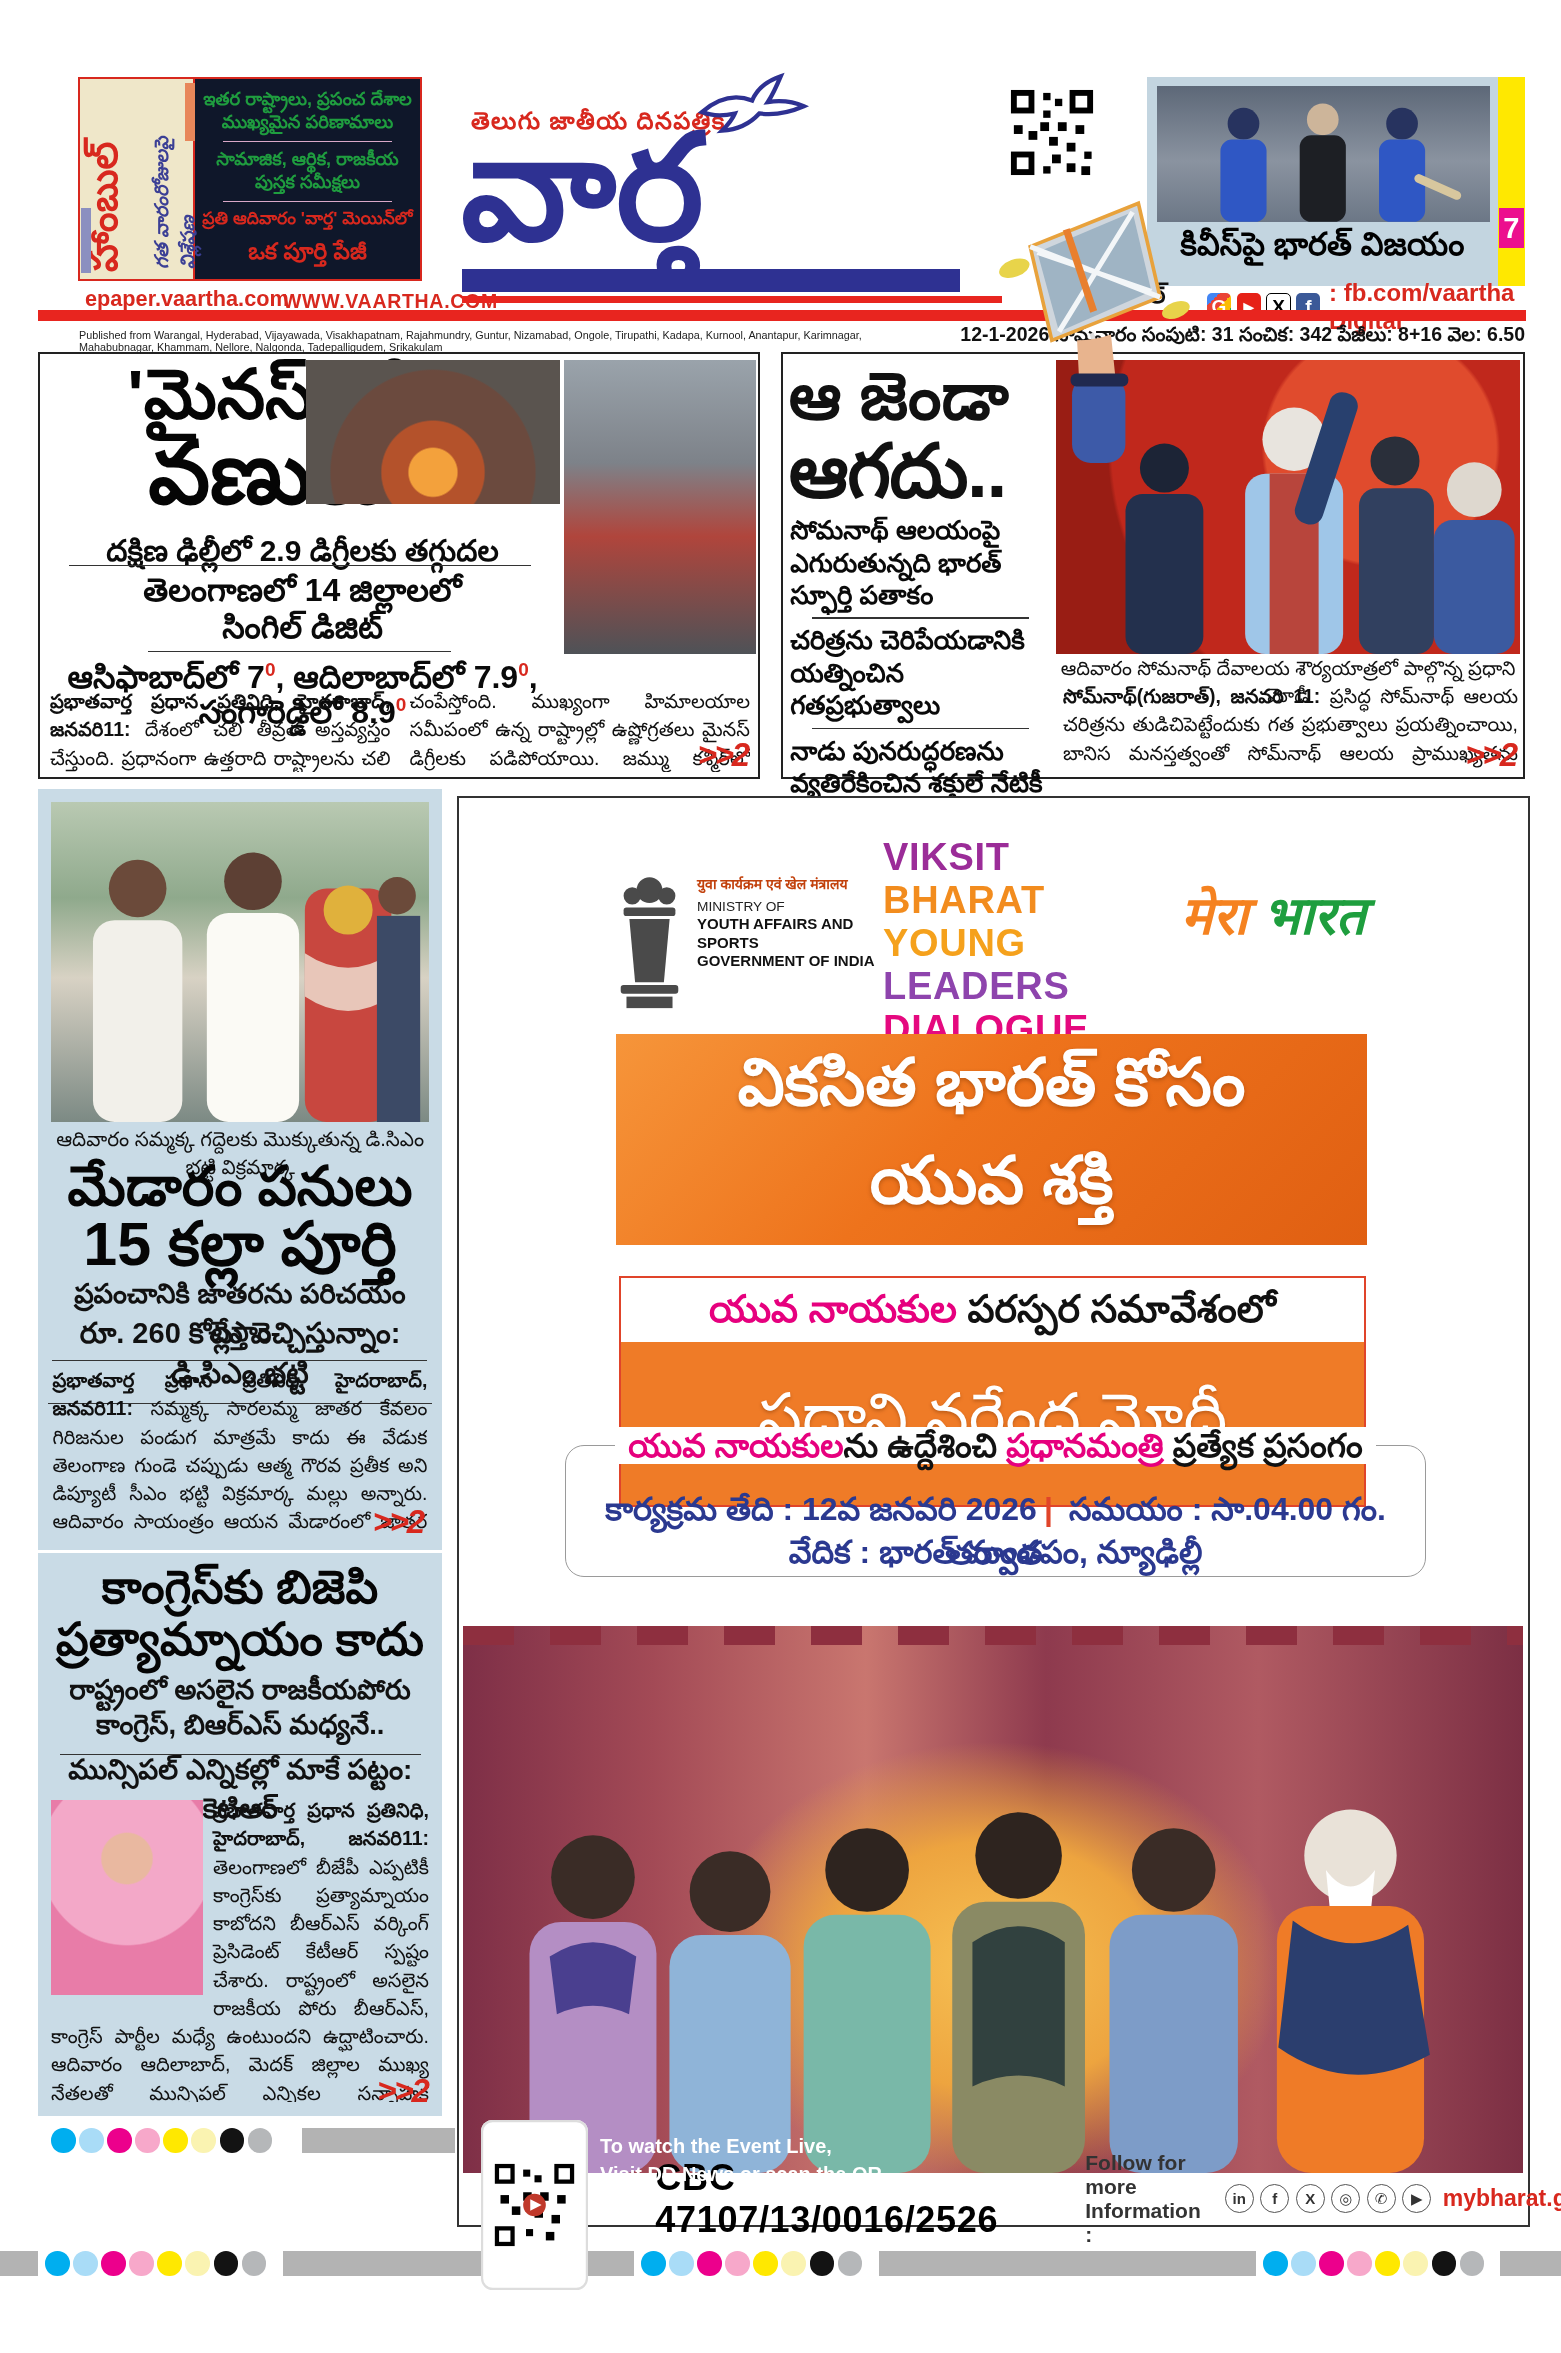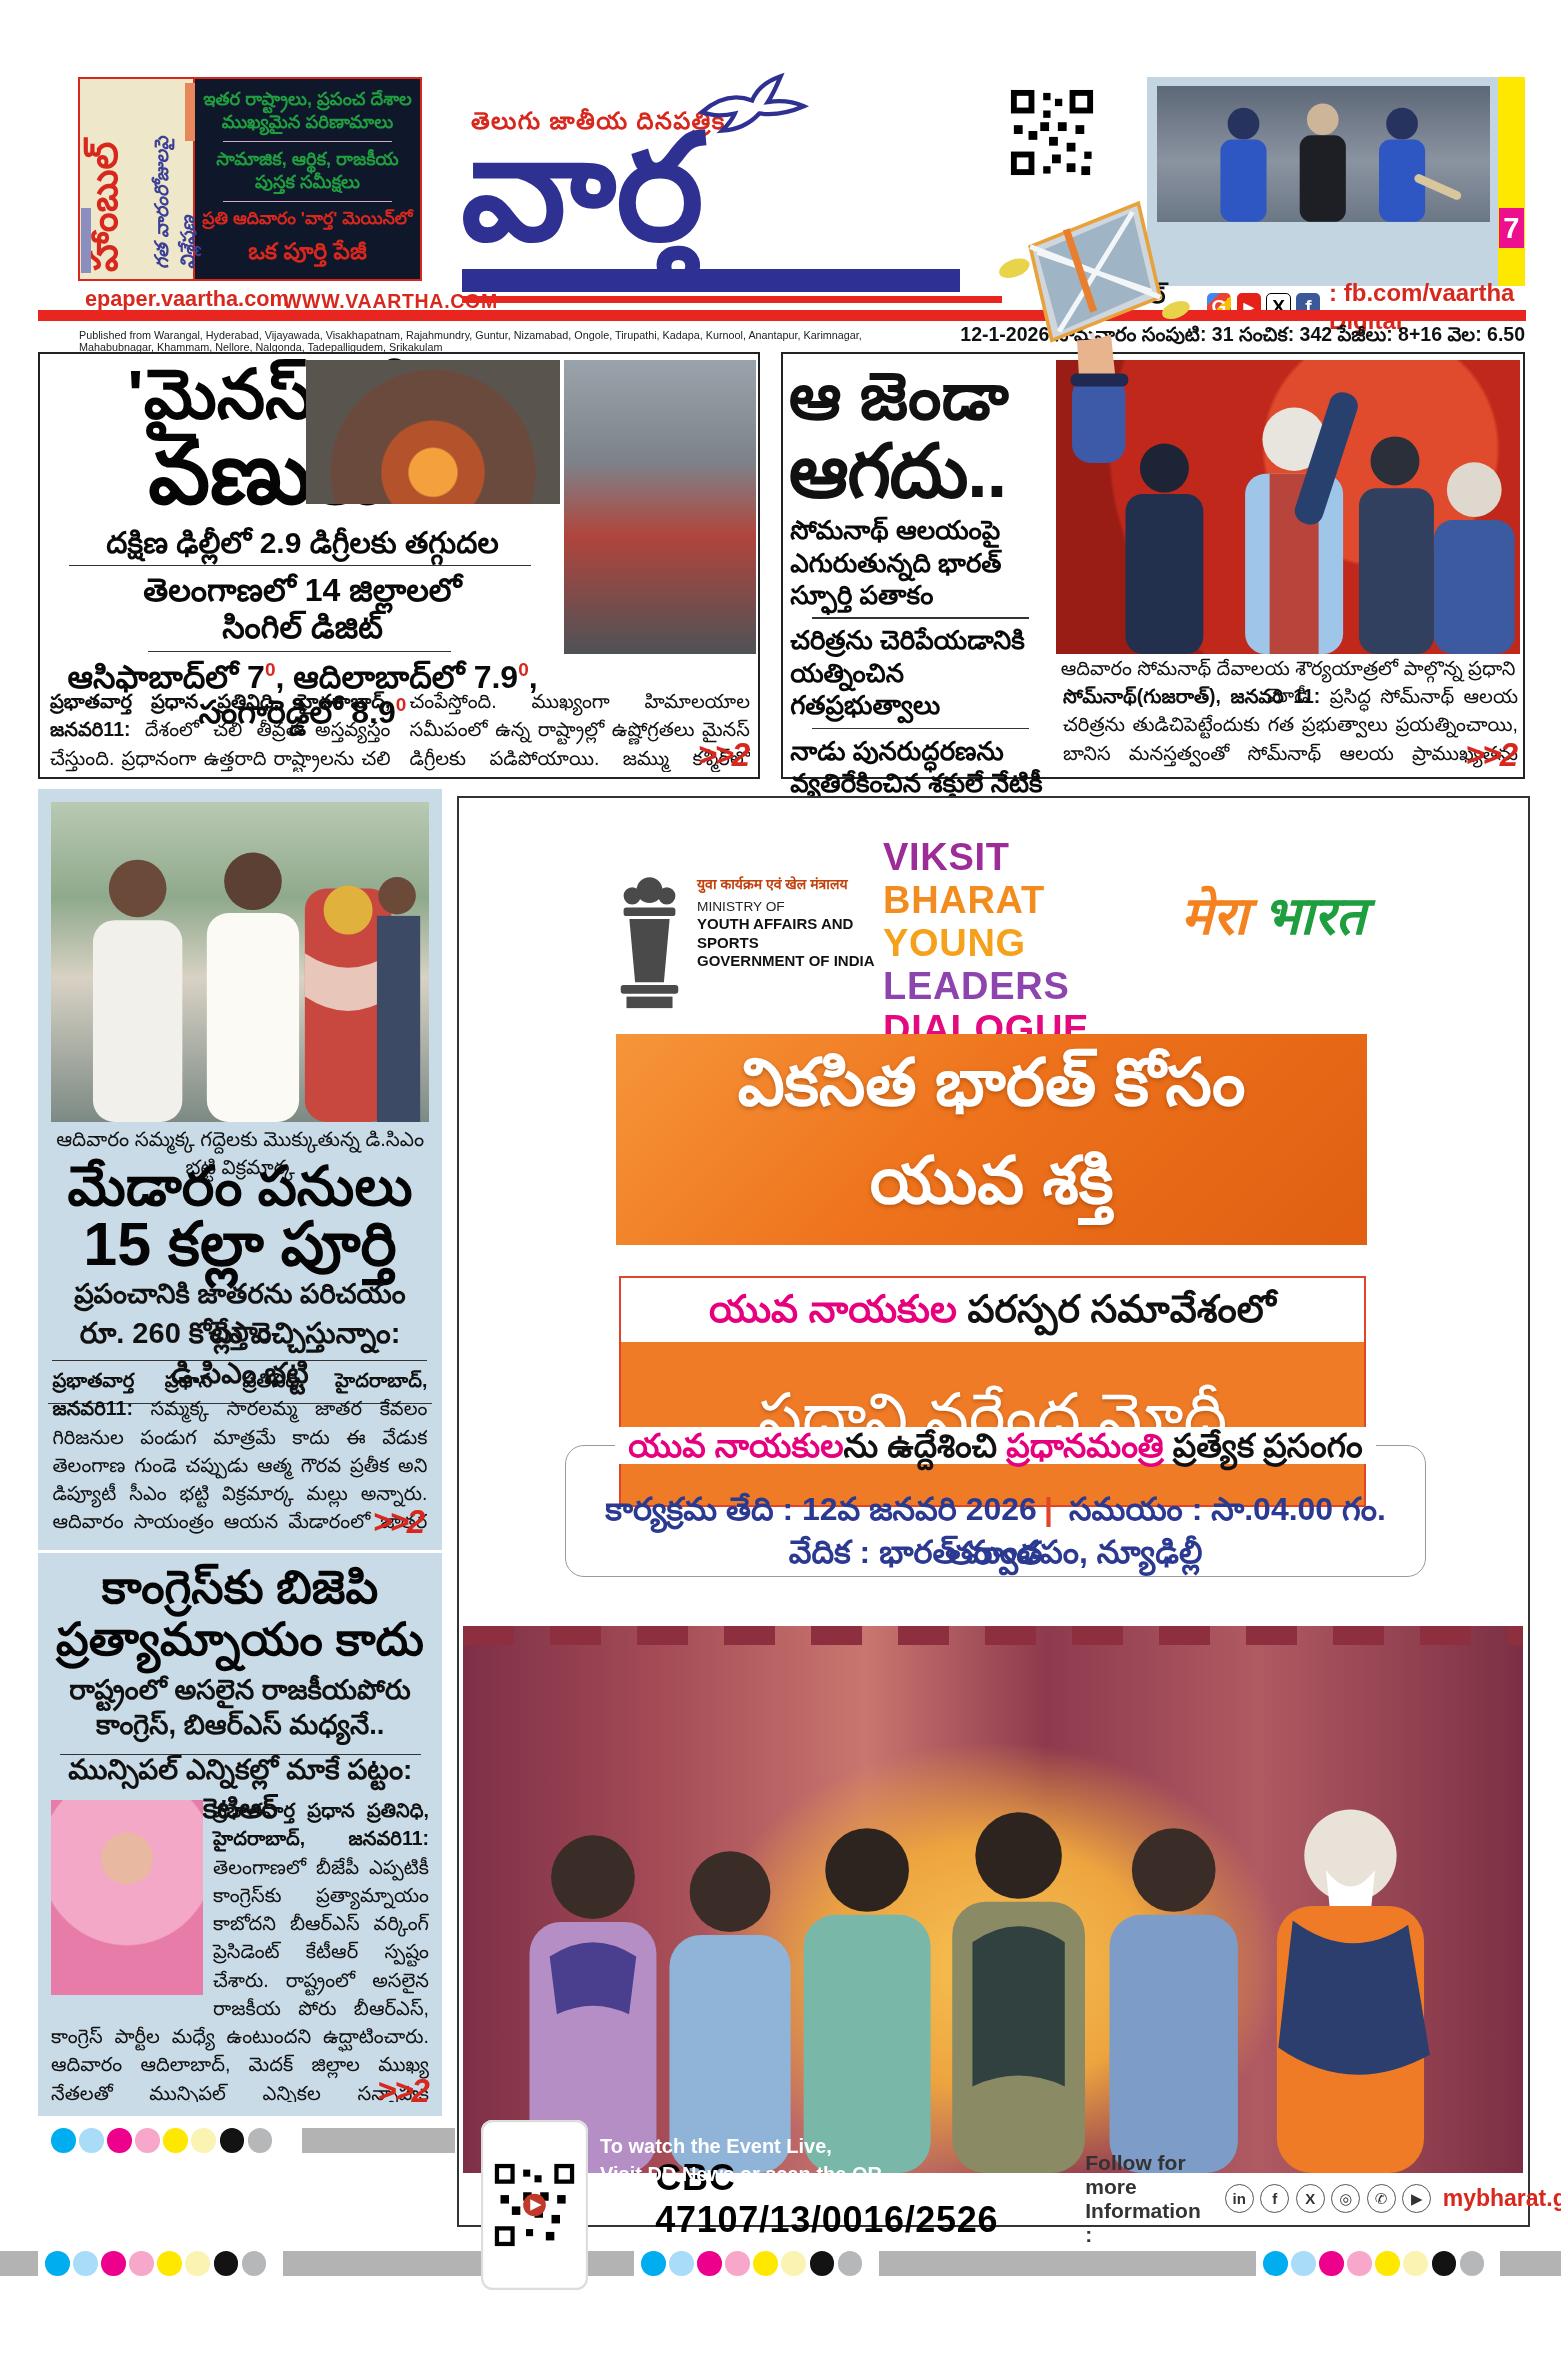--- a/index.html
+++ b/index.html
@@ -65,21 +65,21 @@
 
   
   #weather-box{left:38px;top:352px;width:722px;height:427px;}
   .w-h1{position:absolute;left:4.3px;top:1.4px;width:476px;text-align:center;font-size:69px;font-weight:bold;color:#050505;}
   .w-h2{position:absolute;left:4.3px;top:69px;width:476px;text-align:center;font-size:87px;font-weight:bold;color:#050505;}
   .w-photo1{position:absolute;left:266px;top:5.8px;width:254px;height:144px;background:
       radial-gradient(circle at 50% 78%,#f3a13c 0 14%,#b4522b 15% 30%,#6b4a3e 31% 60%,#5a544f 61%);}
   .w-photo2{position:absolute;left:524px;top:5.8px;width:192px;height:294px;background:
       linear-gradient(180deg,#9aa3ab 0%,#7d8289 35%,#b0453c 60%,#4e5257 100%);}
   .w-sub{position:absolute;left:10px;width:505px;text-align:center;font-weight:bold;color:#0a0a0a;}
-  .w-sub1{top:172px;font-size:30px;}
+  .w-sub1{top:180px;font-size:30px;}
   .w-rule1{position:absolute;left:29px;top:211px;width:462px;height:1.4px;background:#333;}
   .w-sub2{top:218px;font-size:32px;line-height:1.15;}
   .w-rule2{position:absolute;left:108px;top:297px;width:303px;height:1.4px;background:#333;}
   .w-sub3{top:306px;font-size:32px;line-height:1.1;}
   .w-sub3 sup{color:#d8281e;font-size:19px;}
   .w-body{position:absolute;left:10px;top:333px;width:700px;height:85px;column-count:2;column-gap:19px;overflow:hidden;}
   .w-more{position:absolute;right:10px;bottom:2.9px;}
 
   
   #somnath-box{left:781px;top:352px;width:744px;height:427px;}
@@ -276,20 +276,21 @@
         <rect x="88" y="74" width="64" height="114" rx="16" fill="#2f57c4"></rect>
       <circle cx="230" cy="46" r="22" fill="#cdb59a"></circle>
         <rect x="198" y="68" width="64" height="120" rx="16" fill="#1d1f24"></rect>
       <circle cx="340" cy="52" r="22" fill="#27335f"></circle>
         <rect x="308" y="74" width="64" height="114" rx="16" fill="#2f57c4"></rect>
       <rect x="360" y="120" width="70" height="12" rx="6" fill="#d8c79e" transform="rotate(24 360 120)"></rect>
     </svg>
   </div>
   <div class="sports-strip"></div>
   <div class="sports-page">7</div>
+  <div class="sports-headline">కివీస్‌పై భారత్ విజయం</div>
 </div>
 
 <div id="edition-name" class="abs">వరంగల్</div>
 <div id="social-row" class="abs">
   <span class="sicon icon-gnews">G</span>
   <span class="sicon icon-yt">▶</span>
   <span class="sicon icon-x">X</span>
   <span class="sicon icon-fb">f</span>
   <span id="social-text">: fb.com/vaartha Digital</span>
 </div>

